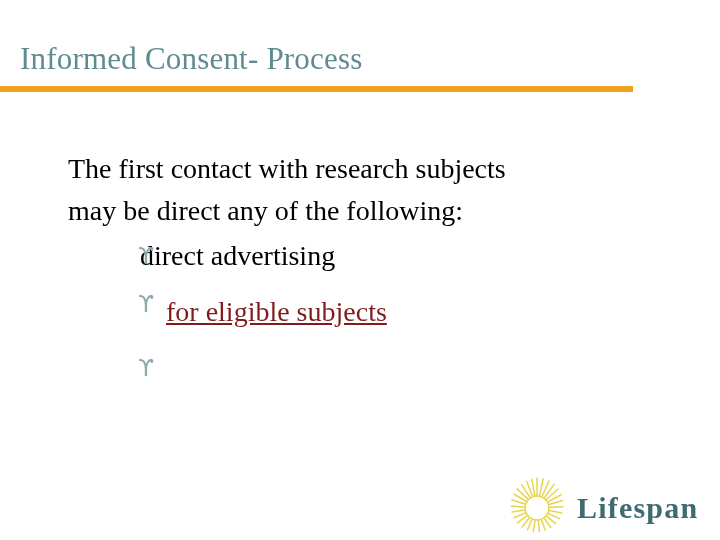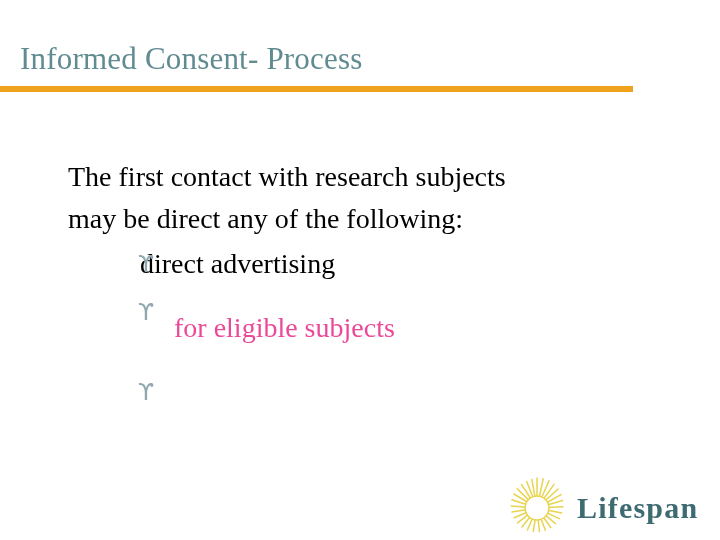--- a/index.html
+++ b/index.html
@@ -49,21 +49,21 @@
     top: 48px;
     width: 633px;
     height: 6px;
     background: #efa31c;
   }
 
   
   .body-block {
     position: absolute;
     left: 0;
-    top: 156px;
+    top: 148px;
     width: 720px;
   }
   .lead {
     margin: 0;
     padding: 0 0 0 68px;
     color: #000000;
     font-size: 28px;
     line-height: 42px;
     white-space: nowrap;
   }
@@ -89,26 +89,27 @@
     color: #8fa9ad;
     font-family: "DejaVu Sans", sans-serif;
     font-size: 23px;
     line-height: 48px;
   }
   .bullet-text {
     display: inline-block;
   }
   .bullet-cont {
     display: block;
-    margin: 16px;
+    margin: 8px;
     padding: 0 0 0 158px;
-    color: #ec4899;
+    color: #7f1d1d;
     font-size: 28px;
     line-height: 48px;
     white-space: nowrap;
+    text-decoration: underline;
   }
 
   
   .logo {
     position: absolute;
     left: 503px;
     top: 472px;
     width: 200px;
     height: 72px;
     display: flex;

